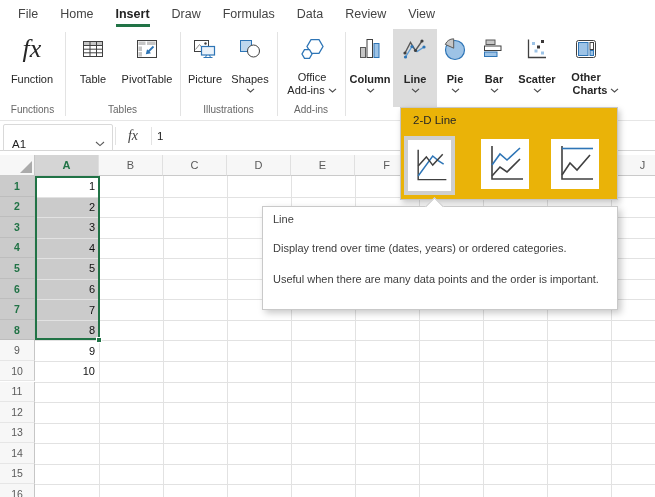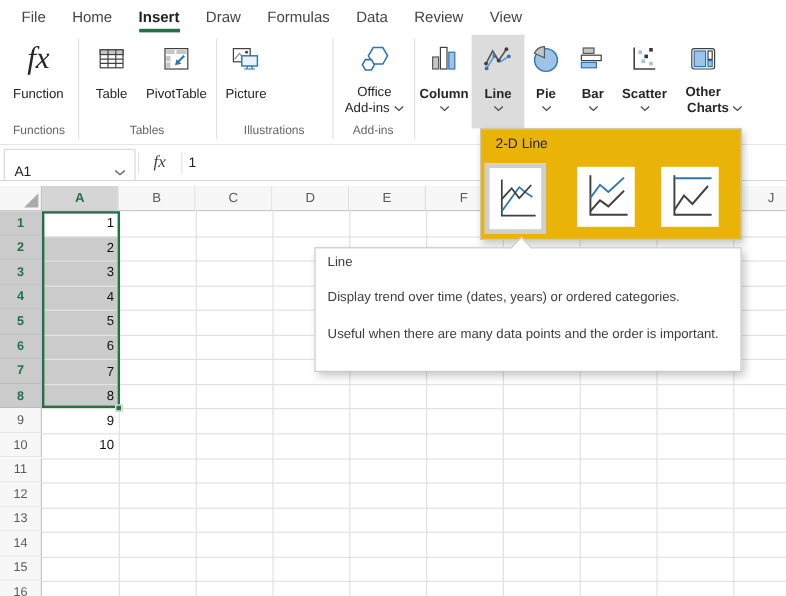--- a/index.html
+++ b/index.html
@@ -132,20 +132,32 @@
         <rect x="3.5" y="5.5" width="14" height="11" fill="#fff" stroke="#404040"></rect>
         <circle cx="14.5" cy="8.5" r="1.2" fill="#404040"></circle>
         <path d="M4.5 14.5 L8.5 9.5 L11.5 13" fill="none" stroke="#8A8A8A"></path>
         <rect x="10.5" y="11.5" width="13" height="8.5" fill="#EAF2FA" stroke="#2E75B6" stroke-width="1.2"></rect>
         <path d="M15.5 20 L14.5 22.5 M18.5 20 L19.5 22.5 M12.5 22.5 H21.5" stroke="#2E75B6" fill="none"></path>
       </svg>
     </div>
     <div class="rlabel">Picture</div>
   </div>
 
+  <div class="rbtn" style="left:227px;width:46px;">
+    <div class="ricon">
+      <svg width="28" height="28" viewBox="0 0 28 28">
+        <rect x="4.5" y="5.5" width="11" height="11" fill="#BDD7EE" stroke="#2E75B6"></rect>
+        <circle cx="17.5" cy="16" r="6" fill="#fff" stroke="#404040"></circle>
+      </svg>
+    </div>
+    <div class="rlabel">Shapes</div>
+    <svg class="chev" width="9" height="5" viewBox="0 0 9 5">
+        <path d="M1 0.8 L4.5 4 L8 0.8" fill="none" stroke="#4A4A4A" stroke-width="1.1"></path>
+      </svg>
+  </div>
 
   <div class="rbtn" style="left:283px;width:58px;">
     <div class="ricon">
       <svg width="30" height="30" viewBox="0 0 30 30">
         <polygon points="14,5.6 22,5.6 26,12.5 22,19.4 14,19.4 10,12.5" fill="#fff" stroke="#2E75B6" stroke-width="1.3"></polygon>
         <polygon points="7.5,15.7 12.5,15.7 15,20 12.5,24.3 7.5,24.3 5,20" fill="#fff" stroke="#2E75B6" stroke-width="1.3"></polygon>
       </svg>
     </div>
     <div class="rlabel2">
       <div>Office</div>

